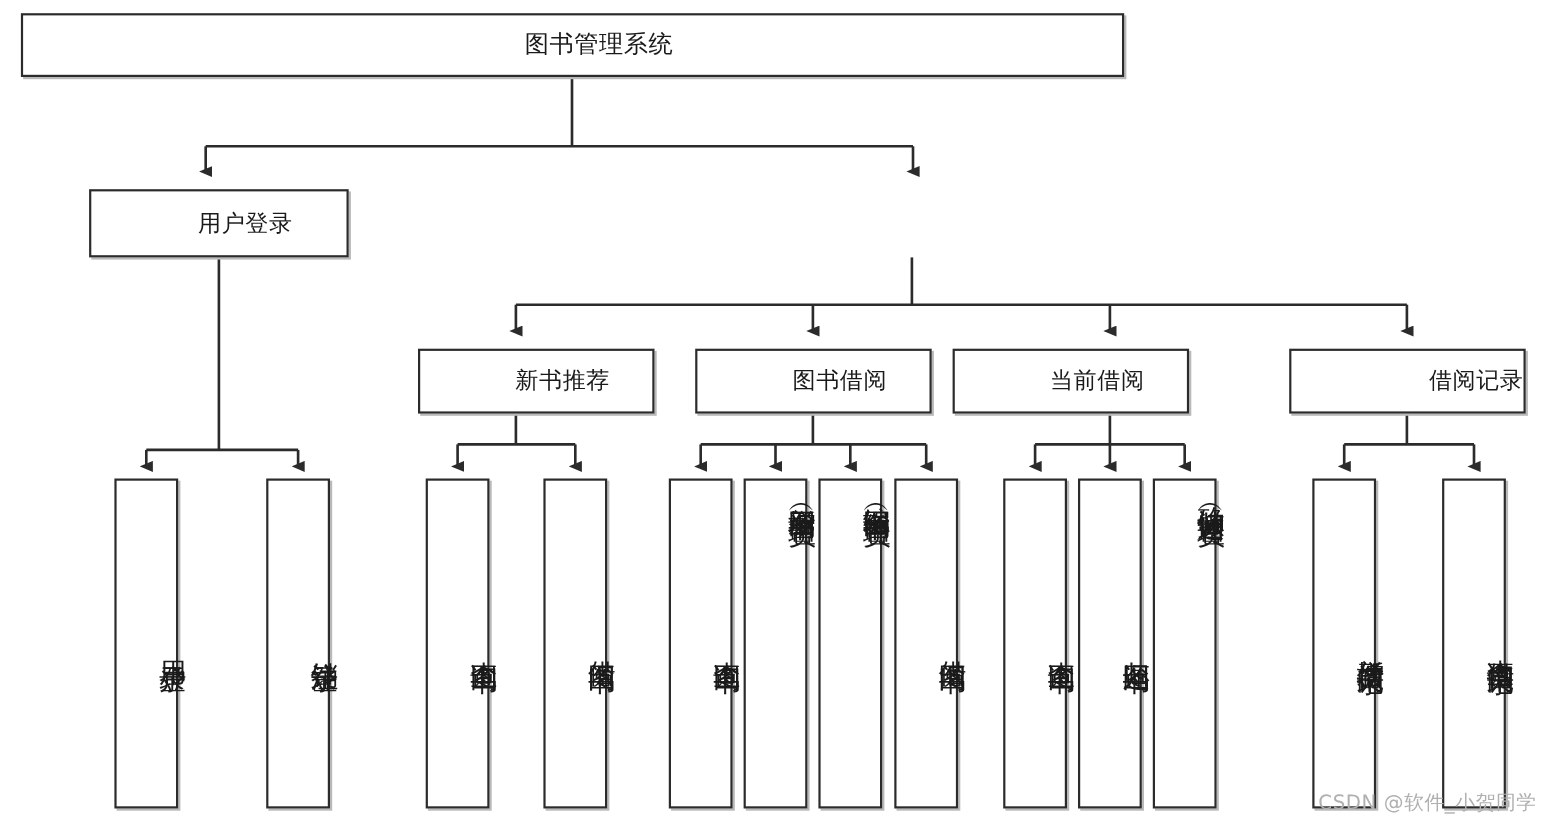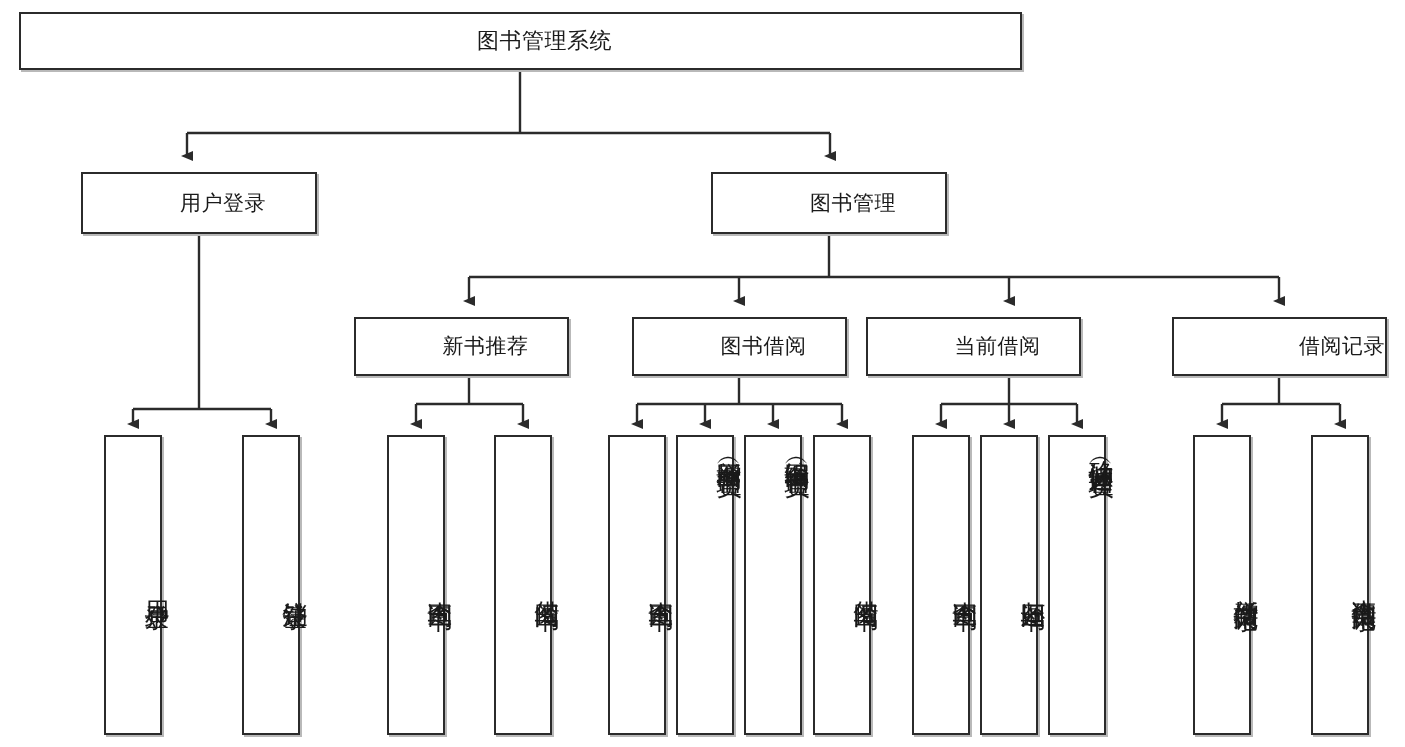--- a/index.html
+++ b/index.html
@@ -139,25 +139,22 @@
     </g>
   </svg>
 
   <div class="node root shadowed" style="left:19px; top:12px; width:1003px; height:58px;">
     <span class="node-label h-label">图书管理系统</span>
   </div>
 
   <div class="node shadowed" style="left:81px; top:172px; width:236px; height:62px;">
     <span class="node-label h-label">用户登录</span>
   </div>
-  <div class="node shadowed" style="left:711px; top:172px; width:236px; height:62px;">
-    <span class="node-label h-label">图书管理</span>
-  </div>
-
-  <div class="node shadowed" style="left:354px; top:317px; width:215px; height:59px;">
+
+  <div class="node shadowed" style="left:380px; top:317px; width:215px; height:59px;">
     <span class="node-label h-label">新书推荐</span>
   </div>
   <div class="node shadowed" style="left:632px; top:317px; width:215px; height:59px;">
     <span class="node-label h-label">图书借阅</span>
   </div>
   <div class="node shadowed" style="left:866px; top:317px; width:215px; height:59px;">
     <span class="node-label h-label">当前借阅</span>
   </div>
   <div class="node shadowed" style="left:1172px; top:317px; width:215px; height:59px;justify-content:flex-end;">
     <span class="node-label h-label">借阅记录</span>
@@ -200,14 +197,15 @@
     <span class="node-label v-label">确认归还（管理员）</span>
   </div>
 
   <div class="node leaf shadowed centerpad" style="left:1193px; top:435px; width:58px; height:300px;">
     <span class="node-label v-label">新增借阅记录</span>
   </div>
   <div class="node leaf shadowed centerpad" style="left:1311px; top:435px; width:58px; height:300px;">
     <span class="node-label v-label">查询借阅记录</span>
   </div>
 
+  <div id="watermark">CSDN @软件_小贺同学</div>
 
 </div>
 
 </body></html>

